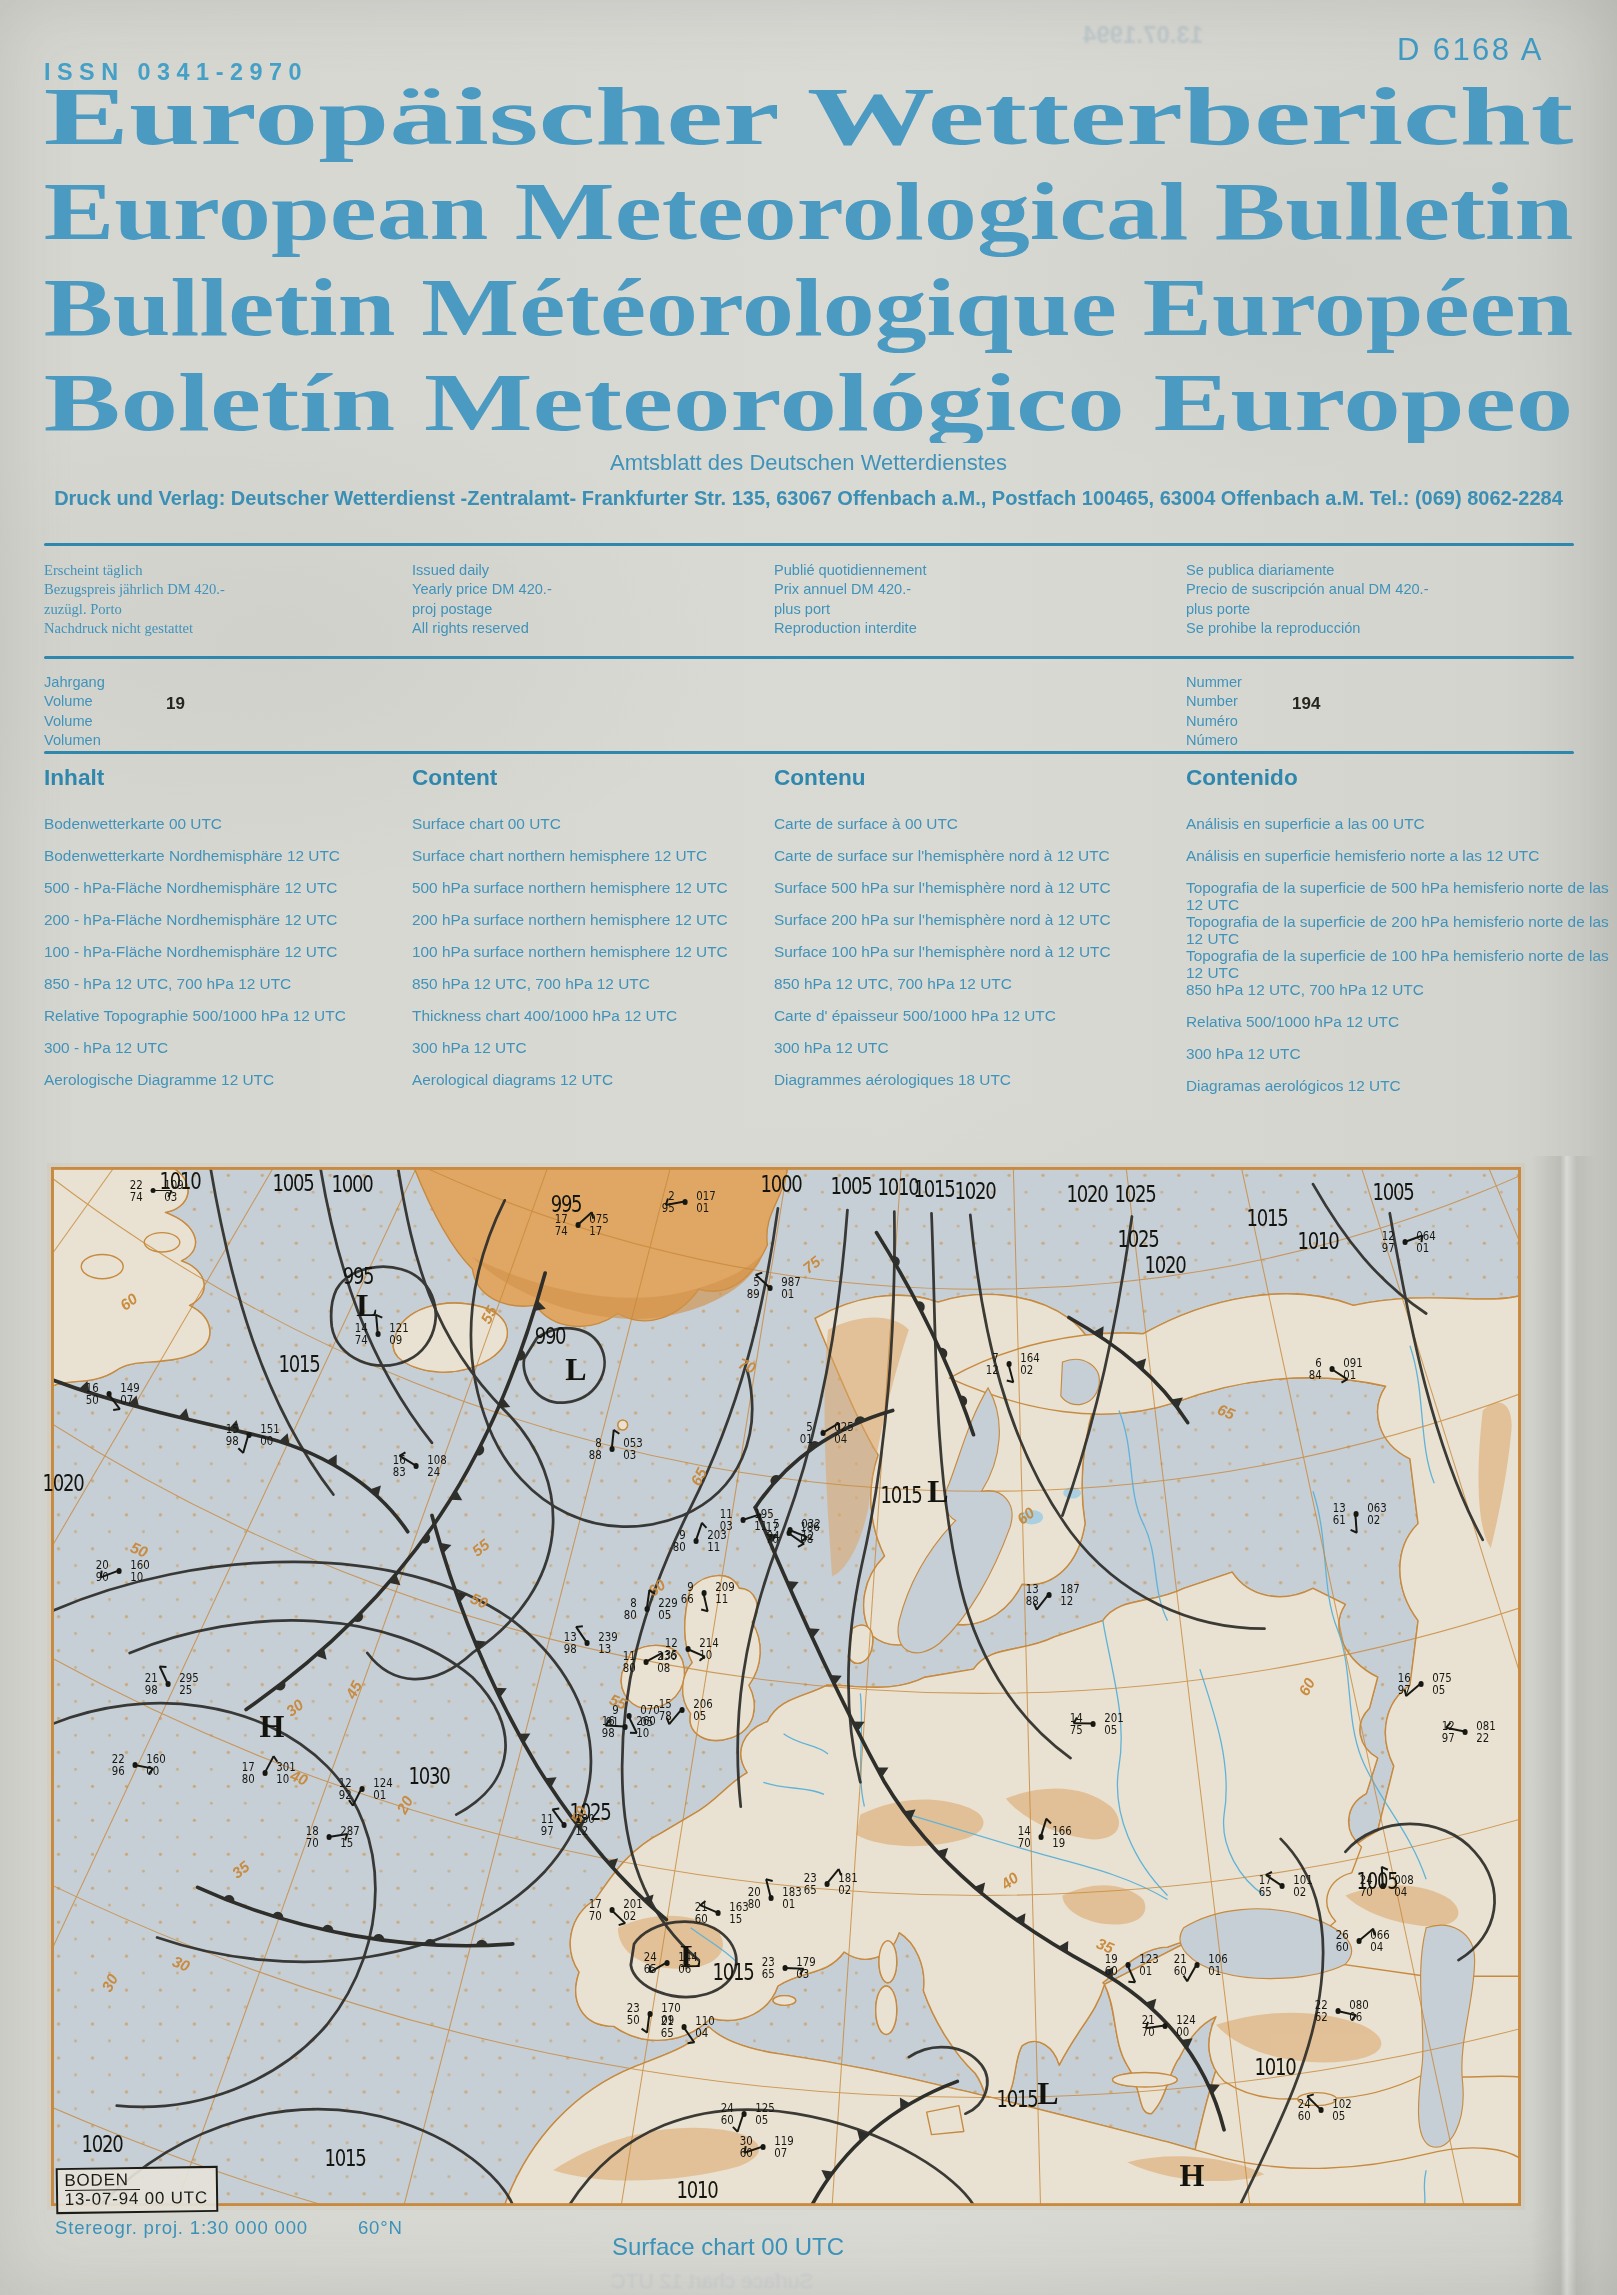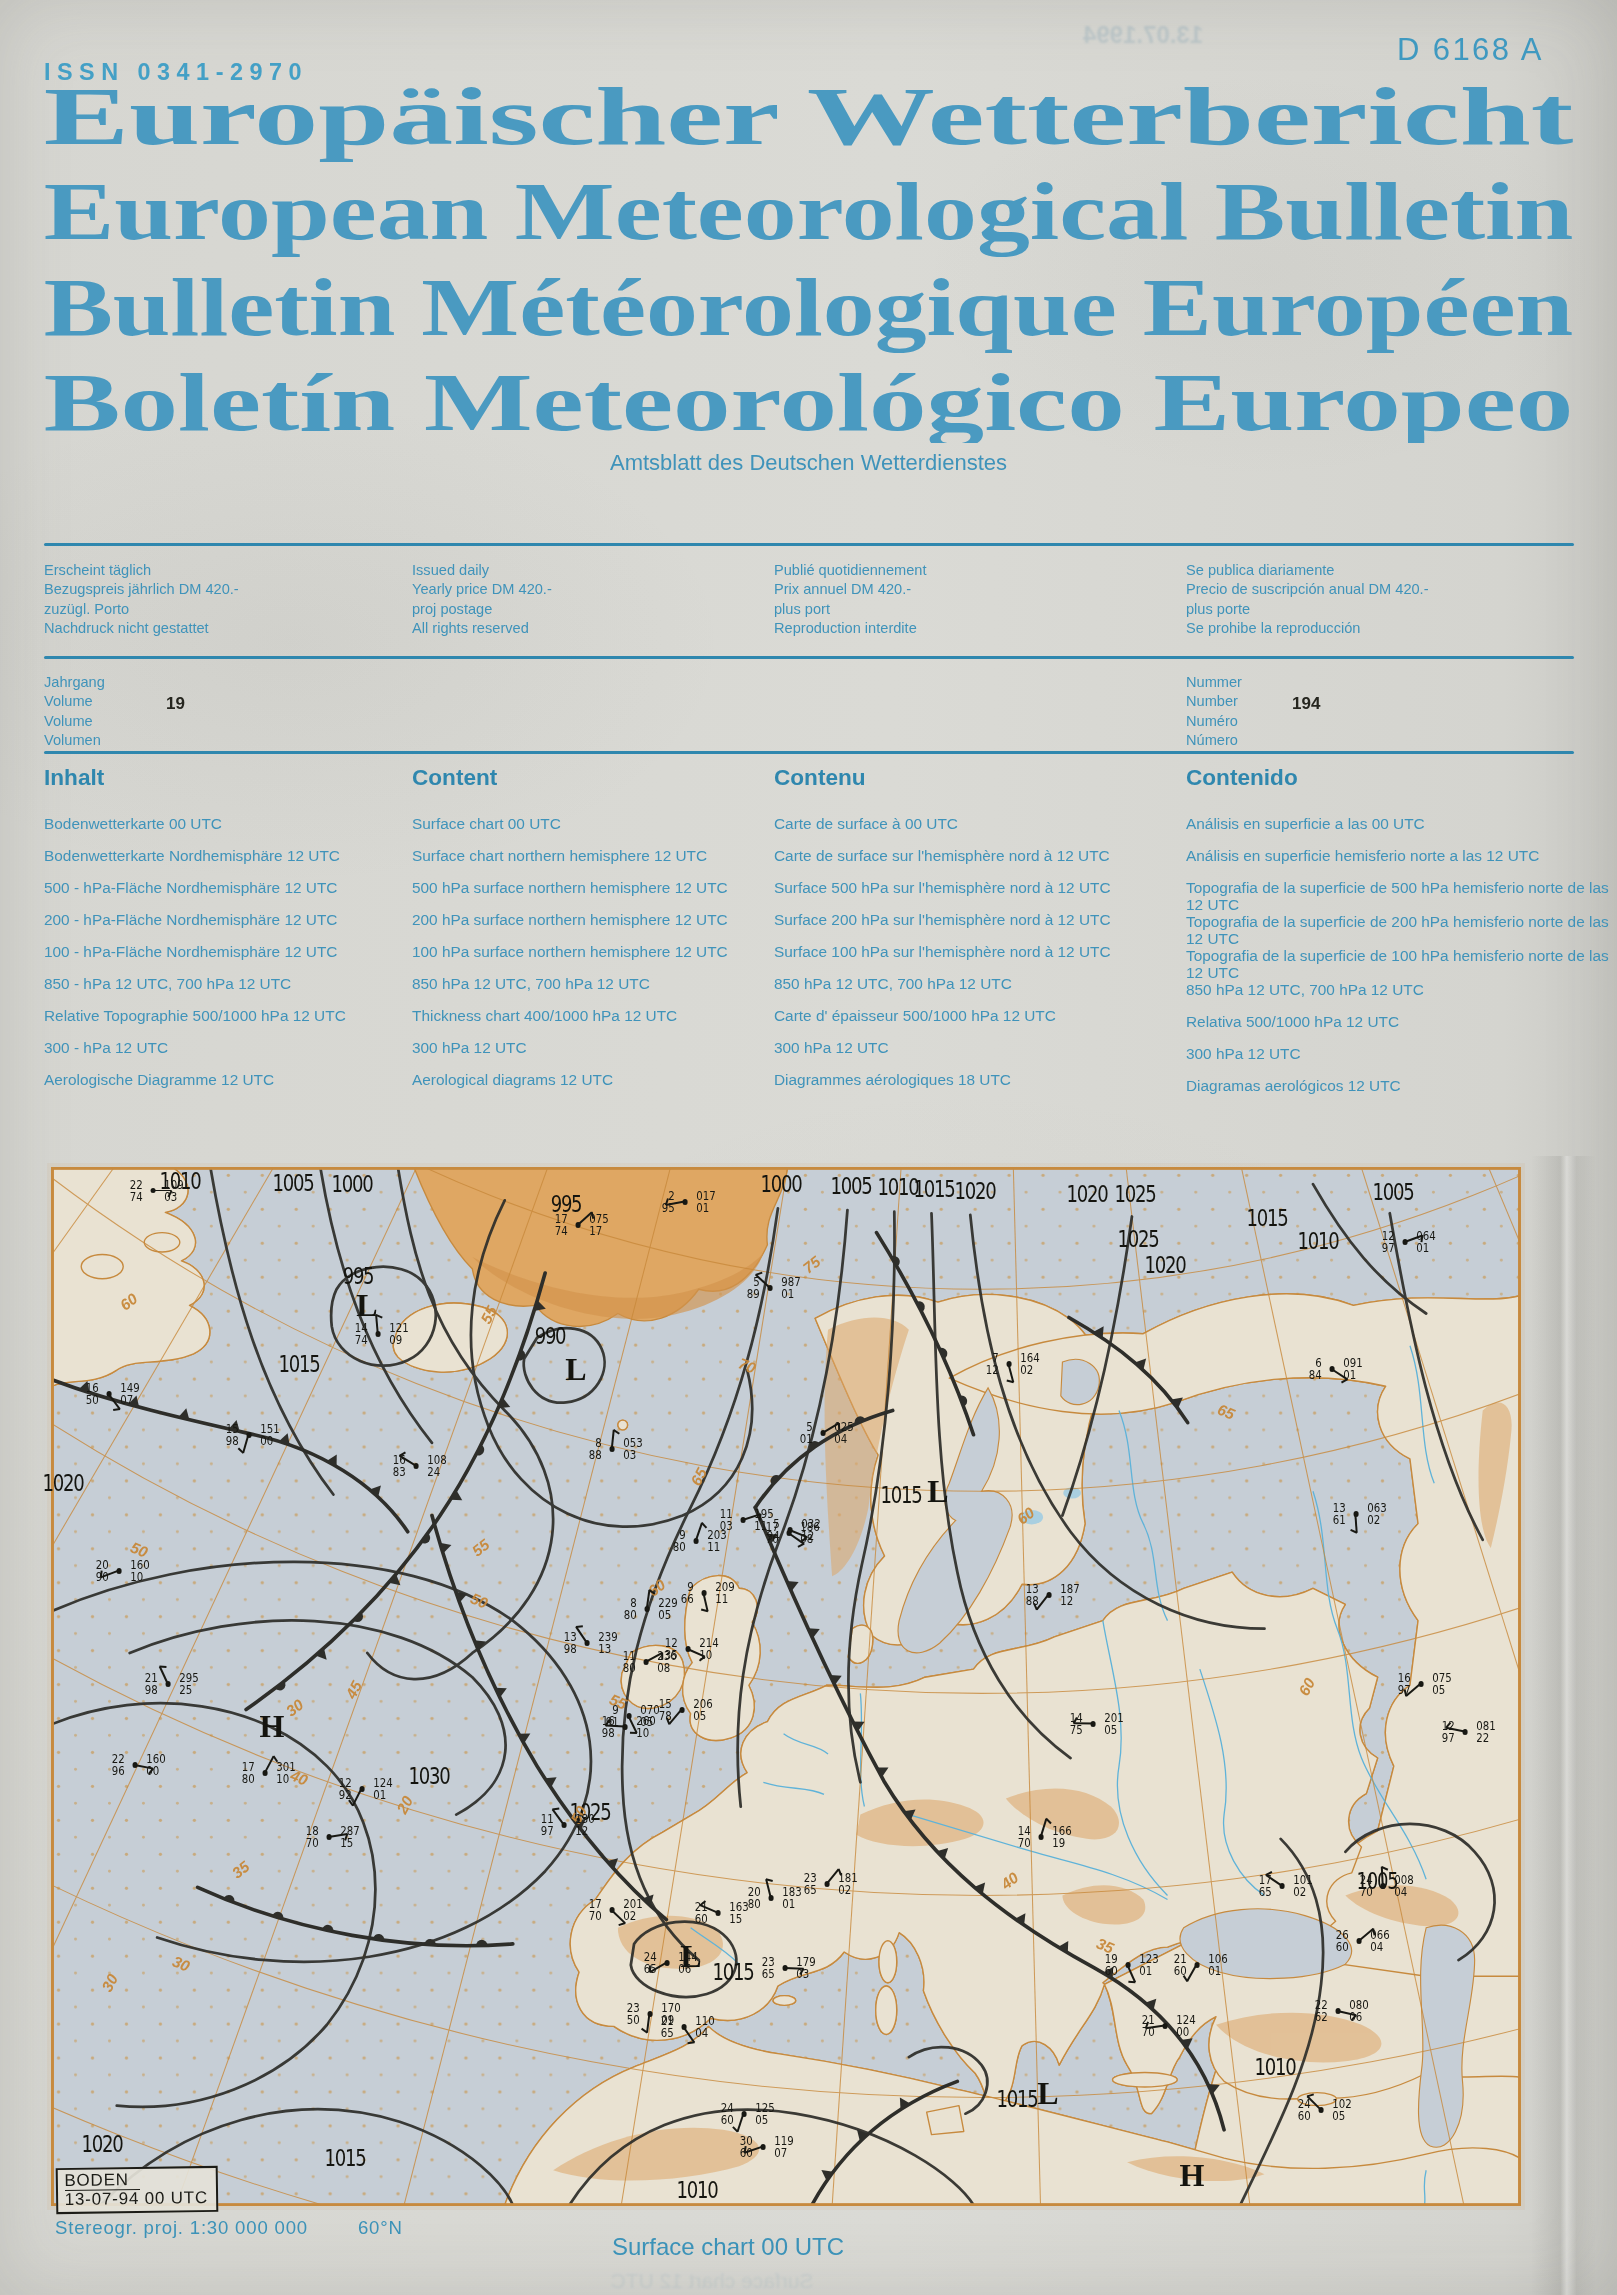--- a/index.html
+++ b/index.html
@@ -75,27 +75,28 @@
   <div class="doccode">D 6168 A</div>
 
   <svg class="titles" width="1617" height="380" viewBox="0 0 2000 470">
     <text x="1000" y="100" text-anchor="middle" textLength="1892" lengthAdjust="spacingAndGlyphs">Europäischer Wetterbericht</text>
     <text x="1000" y="218" text-anchor="middle" textLength="1892" lengthAdjust="spacingAndGlyphs">European Meteorological Bulletin</text>
     <text x="1000" y="336" text-anchor="middle" textLength="1892" lengthAdjust="spacingAndGlyphs">Bulletin Météorologique Européen</text>
     <text x="1000" y="454" text-anchor="middle" textLength="1892" lengthAdjust="spacingAndGlyphs">Boletín Meteorológico Europeo</text>
   </svg>
 
   <div class="subtitle">Amtsblatt des Deutschen Wetterdienstes</div>
+  <div class="publisher">Druck und Verlag: Deutscher Wetterdienst -Zentralamt- Frankfurter Str. 135, 63067 Offenbach a.M., Postfach 100465, 63004 Offenbach a.M. Tel.: (069) 8062-2284</div>
 
   <div class="rule r1"></div>
   <div class="rule r2"></div>
   <div class="rule r3"></div>
 
   <div id="issue-cols">
-      <div class="issue-col" style="left: 44px;">
+      <div class="issue-col" style="left: 44px; font-family: Liberation Serif, serif;">
         <div>Erscheint täglich</div>
         <div>Bezugspreis jährlich DM 420.-</div>
         <div>zuzügl. Porto</div>
         <div>Nachdruck nicht gestattet</div>
       </div>
       <div class="issue-col" style="left: 412px;">
         <div>Issued daily</div>
         <div>Yearly price DM 420.-</div>
         <div>proj postage</div>
         <div>All rights reserved</div>

